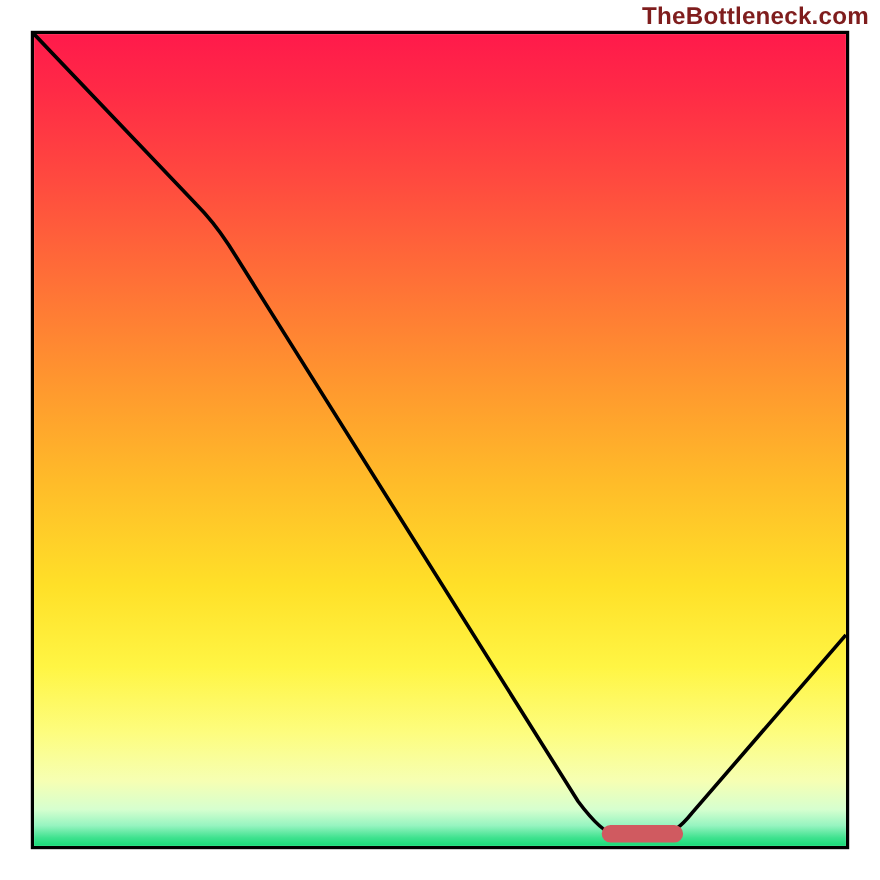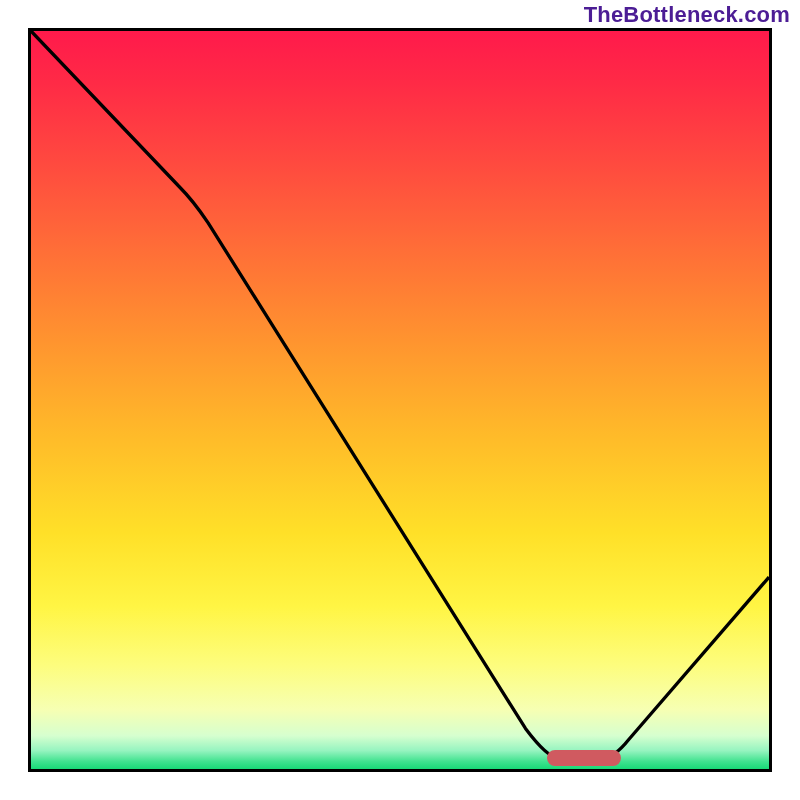--- a/index.html
+++ b/index.html
@@ -15,21 +15,21 @@
     position: relative;
     width: 800px;
     height: 800px;
   }
   .watermark {
     position: absolute;
     top: 2px;
     right: 10px;
     font-size: 22px;
     font-weight: bold;
-    color: #4c1d95;
+    color: #7f1d1d;
     letter-spacing: 0.2px;
     user-select: none;
   }
   .plot-area {
     position: absolute;
     left: 28px;
     top: 28px;
     width: 744px;
     height: 744px;
     border: 3.2px solid #000;

